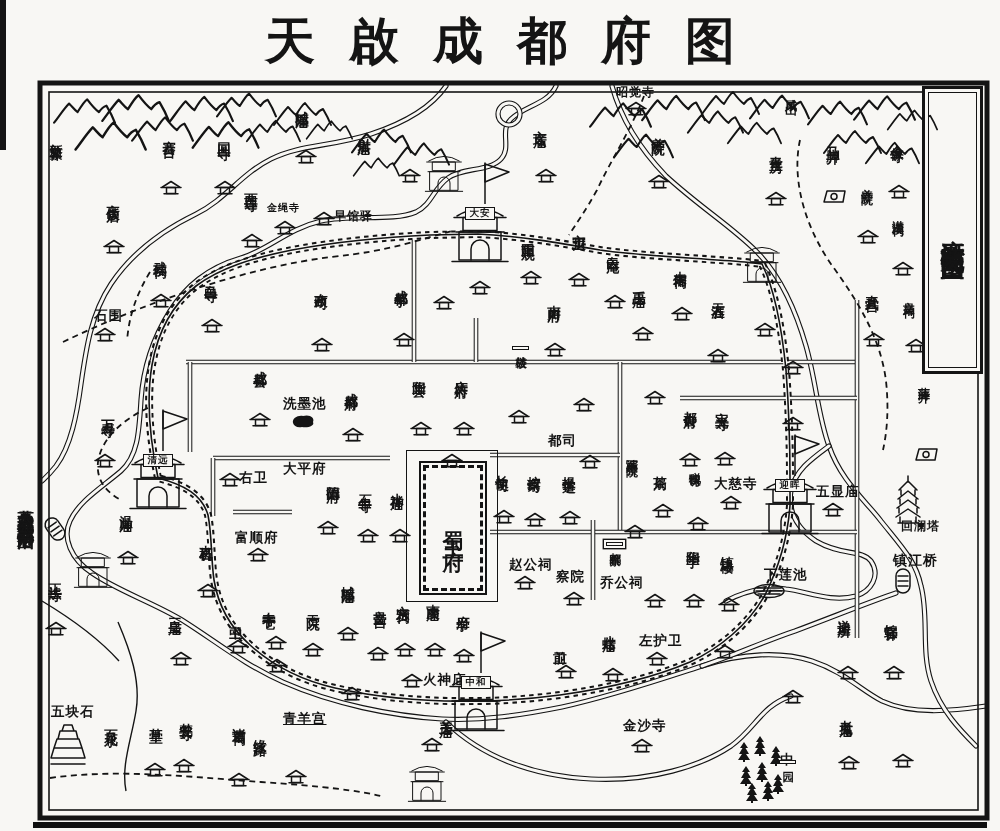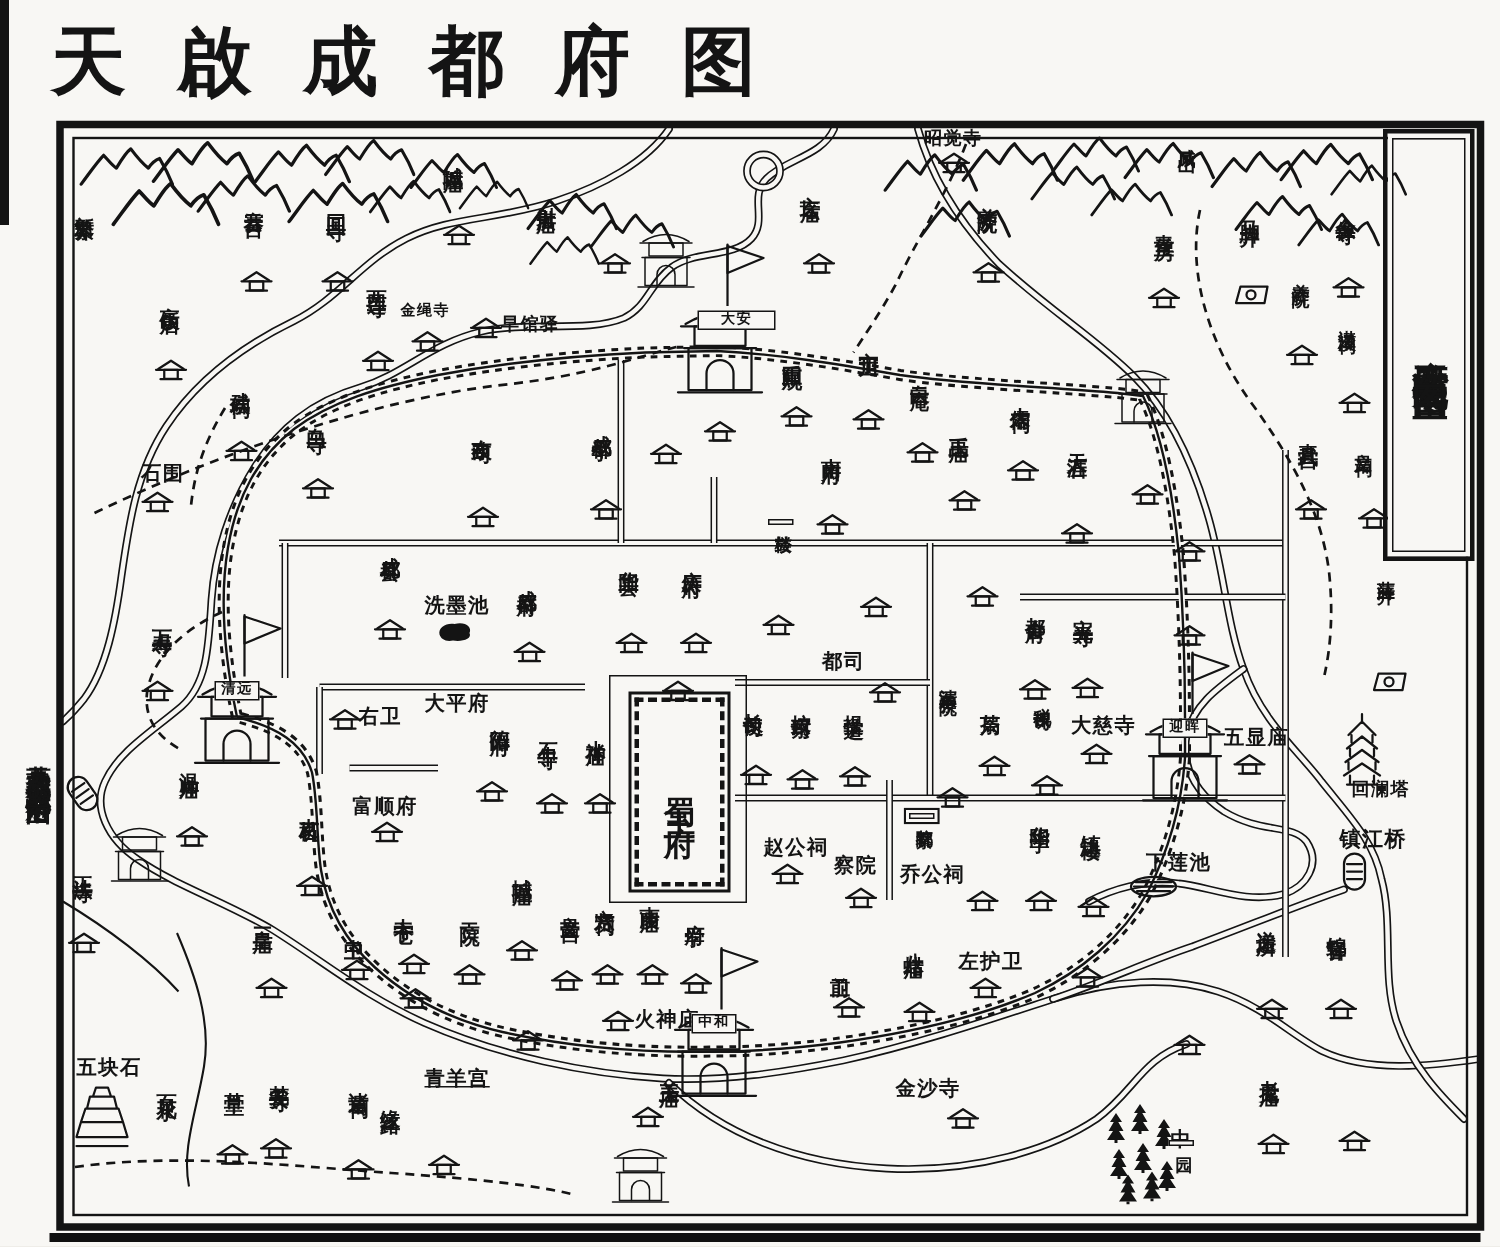--- a/index.html
+++ b/index.html
@@ -1,19 +1,19 @@
 <!DOCTYPE html>
 <html><head>
 <meta charset="utf-8">
 <style>
   html,body{margin:0;padding:0;background:#e8e6e0;}
   #stage{position:relative;width:1000px;height:831px;background:#f8f7f4;overflow:hidden;
          font-family:"Liberation Serif","DejaVu Serif",serif;color:#141414;}
   #stage *{box-sizing:border-box;}
-  .title{position:absolute;left:0;right:0;top:8px;font-size:50px;font-weight:800;
+  .title{position:absolute;left:0;right:0;top:8px;text-align:center;font-size:50px;font-weight:800;
          letter-spacing:0.68em;text-indent:0.68em;white-space:nowrap;}
   .side-caption{position:absolute;left:7px;top:496px;width:30px;height:290px;
          writing-mode:vertical-rl;text-orientation:upright;font-size:17px;font-weight:700;letter-spacing:2px;}
   .legend-box{position:absolute;left:922px;top:86px;width:61px;height:288px;border:3px solid #141414;
          box-shadow:inset 0 0 0 3px #f8f7f4, inset 0 0 0 4px #141414;
          display:flex;align-items:center;justify-content:center;
          writing-mode:vertical-rl;text-orientation:upright;font-size:24px;font-weight:800;letter-spacing:2px;}
   svg.base{position:absolute;left:0;top:0;}
   .rb{fill:none;stroke:#141414;stroke-width:5.2;stroke-linecap:round;}
   .rw{fill:none;stroke:#f8f7f4;stroke-width:3;stroke-linecap:round;}
@@ -410,21 +410,21 @@
       <div class="lb h" style="font-size: 14px; left: 893px; top: 553px;">镇江桥</div>
       <div class="lb h" style="left: 748px; top: 568px; margin-left: 16px;">下莲池</div>
       <div class="lb v" style="left: 719px; top: 545px;">镇边楼</div>
       <div class="lb v" style="left: 685px; top: 540px;">华阳学</div>
       <div class="lb h" style="left: 600px; top: 576px;">乔公祠</div>
       <div class="lb h" style="left: 556px; top: 570px;">察院</div>
       <div class="lb h" style="left: 509px; top: 558px;">赵公祠</div>
       <div class="lb v" style="left: 601px; top: 624px;">八蜡庙</div>
       <div class="lb h" style="left: 639px; top: 634px;">左护卫</div>
       <div class="lb v" style="left: 552px; top: 640px;">前卫</div>
-      <div class="lb h" style="left: 597px; top: 719px;">金沙寺</div>
+      <div class="lb h" style="left: 623px; top: 719px;">金沙寺</div>
       <div class="lb v" style="left: 838px; top: 709px;">老鬼庙</div>
       <div class="lb v" style="left: 836px; top: 609px;">递运所</div>
       <div class="lb v" style="left: 883px; top: 613px;">锦官驿</div>
       <div class="lb v" style="left: 779px; top: 741px;">中</div>
       <div class="lb h" style="left: 51px; top: 705px;">五块石</div>
       <div class="lb v" style="left: 103px; top: 719px;">百花水</div>
       <div class="lb v" style="left: 148px; top: 717px;">草堂</div>
       <div class="lb v" style="left: 178px; top: 712px;">梵安寺</div>
       <div class="lb v" style="left: 231px; top: 717px;">诸葛祠</div>
       <div class="lb v" style="left: 252px; top: 728px;">缘江路</div>
@@ -440,18 +440,18 @@
       <div class="lb v" style="left: 340px; top: 575px;">城隍庙</div>
       <div class="lb v" style="left: 372px; top: 600px;">文昌宫</div>
       <div class="lb v" style="left: 395px; top: 595px;">六贤祠</div>
       <div class="lb v" style="left: 425px; top: 593px;">南凌庙</div>
       <div class="lb v" style="left: 455px; top: 605px;">府学</div>
       <div class="lb h" style="left: 423px; top: 673px;">火神庙</div>
       <div class="lb v" style="left: 438px; top: 710px;">关王庙</div>
       <div class="lb v boxed" style="left: 512px; top: 346px;">鼓楼</div>
       <div class="lb v boxed double" style="left: 606px; top: 542px;">都察院</div>
       <div class="lb v boxed" style="left: 779px; top: 760px;">园</div>
-      <div class="gate-label" style="left: 465px; top: 207px; width: 52px; height: 13px;">大安</div>
+      <div class="gate-label" style="left: 465px; top: 207px; width: 30px; height: 13px;">大安</div>
       <div class="gate-label" style="left: 143px; top: 454px; width: 30px; height: 13px;">清远</div>
       <div class="gate-label" style="left: 775px; top: 479px; width: 30px; height: 13px;">迎晖</div>
       <div class="gate-label" style="left: 461px; top: 676px; width: 30px; height: 13px;">中和</div>
     </div>
 </div>
 
 </body></html>

